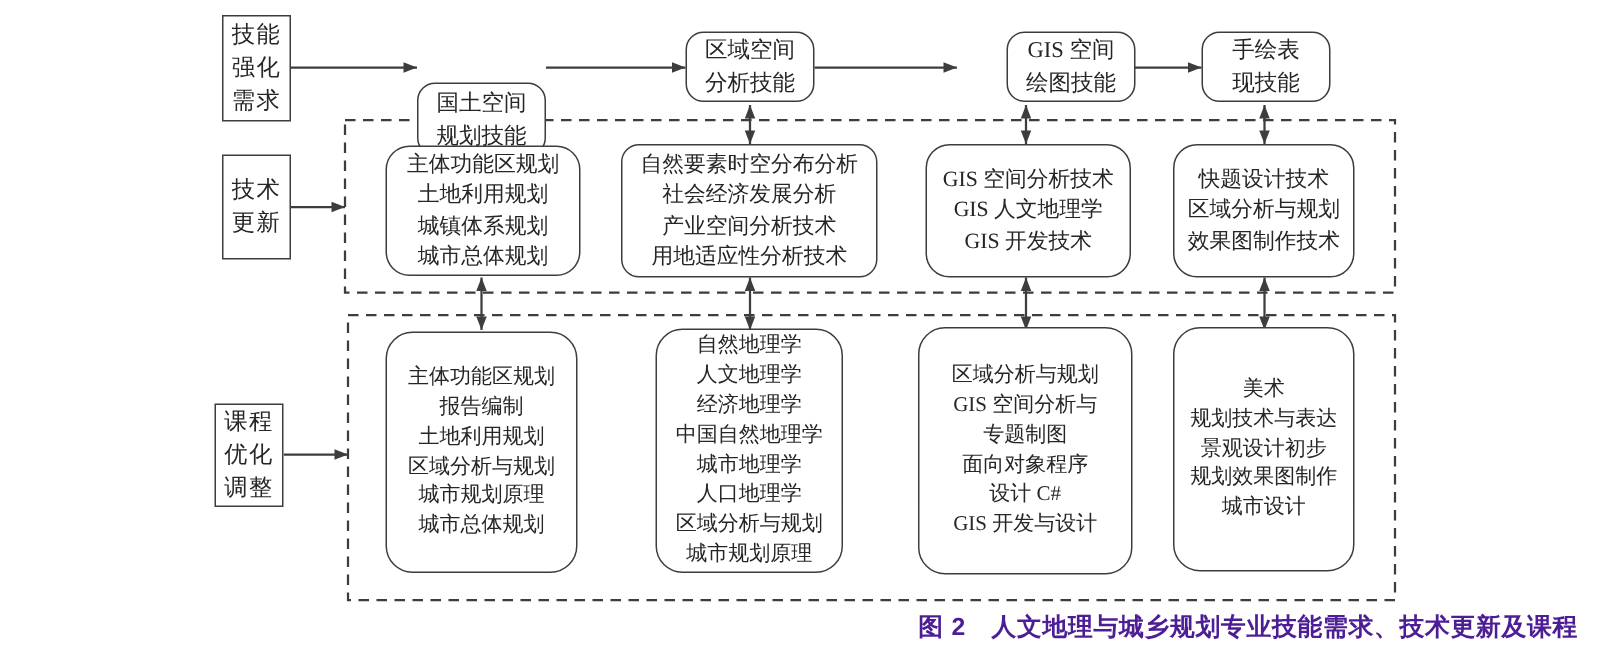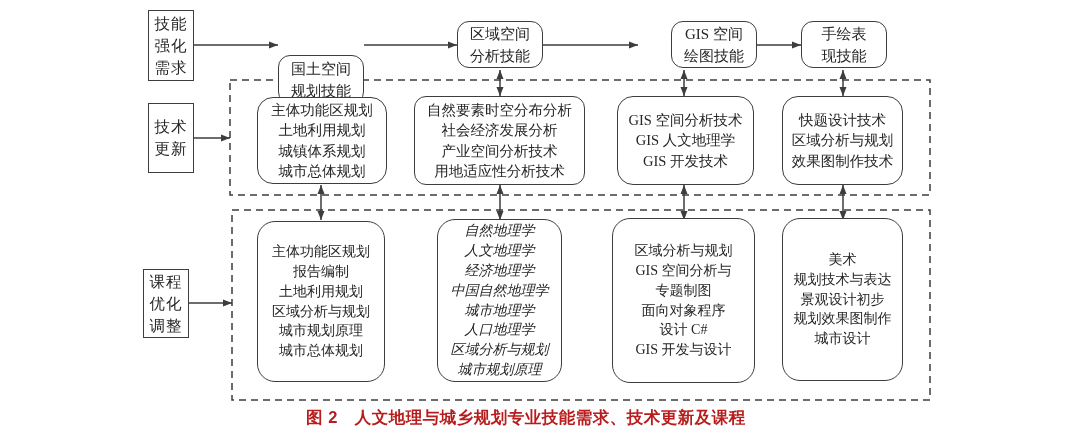--- a/index.html
+++ b/index.html
@@ -14,23 +14,23 @@
     position:absolute; box-sizing:border-box;
     border:1.5px solid var(--line); background:var(--bg);
     display:flex; align-items:center; justify-content:center;
     text-align:center; white-space:pre-line; color:var(--text);
   }
   .left-label { font-size:15.5px; line-height:22px; letter-spacing:1px; }
   .top-box    { border-radius:12px; font-size:15px;  line-height:22px; }
   .mid-box    { border-radius:16px; font-size:14.5px; line-height:20.5px; }
   .bot-box    { border-radius:18px; font-size:14px;  line-height:19.8px; }
   .caption {
-    position:absolute; left:0; right:0; top:407px; text-align:center;
+    position:absolute; left:0; right:0; top:407px; text-align:right;
     font-family:"Liberation Sans","DejaVu Sans",sans-serif;
-    font-weight:bold; font-size:16.5px; color:#b91c1c; letter-spacing:0.5px;
+    font-weight:bold; font-size:16.5px; color:#4c1d95; letter-spacing:0.5px;
   }
 </style>
 </head>
 <body>
 
 <div class="stage">
 
   <svg class="connectors" width="1080" height="445" viewBox="0 0 1080 445">
 
     <g fill="none" stroke="currentColor" stroke-width="1.5" stroke-dasharray="7 5">
@@ -115,21 +115,21 @@
   <div class="box mid-box" style="left:782px; top:96px; width:121px; height:89px;">快题设计技术
 区域分析与规划
 效果图制作技术</div>
 
   <div class="box bot-box" style="left:257px; top:221px; width:128px; height:161px;">主体功能区规划
 报告编制
 土地利用规划
 区域分析与规划
 城市规划原理
 城市总体规划</div>
-  <div class="box bot-box" style="left:437px; top:219px; width:125px; height:163px;font-style:italic;">自然地理学
+  <div class="box bot-box" style="left:437px; top:219px; width:125px; height:163px;">自然地理学
 人文地理学
 经济地理学
 中国自然地理学
 城市地理学
 人口地理学
 区域分析与规划
 城市规划原理</div>
   <div class="box bot-box" style="left:612px; top:218px; width:143px; height:165px;">区域分析与规划
 GIS 空间分析与
 专题制图

